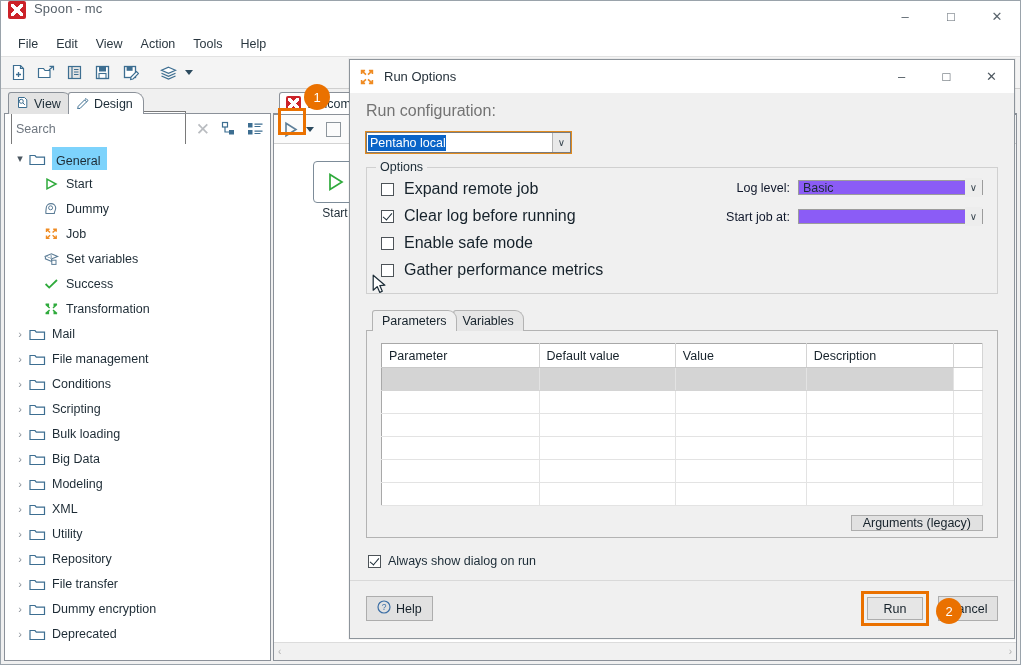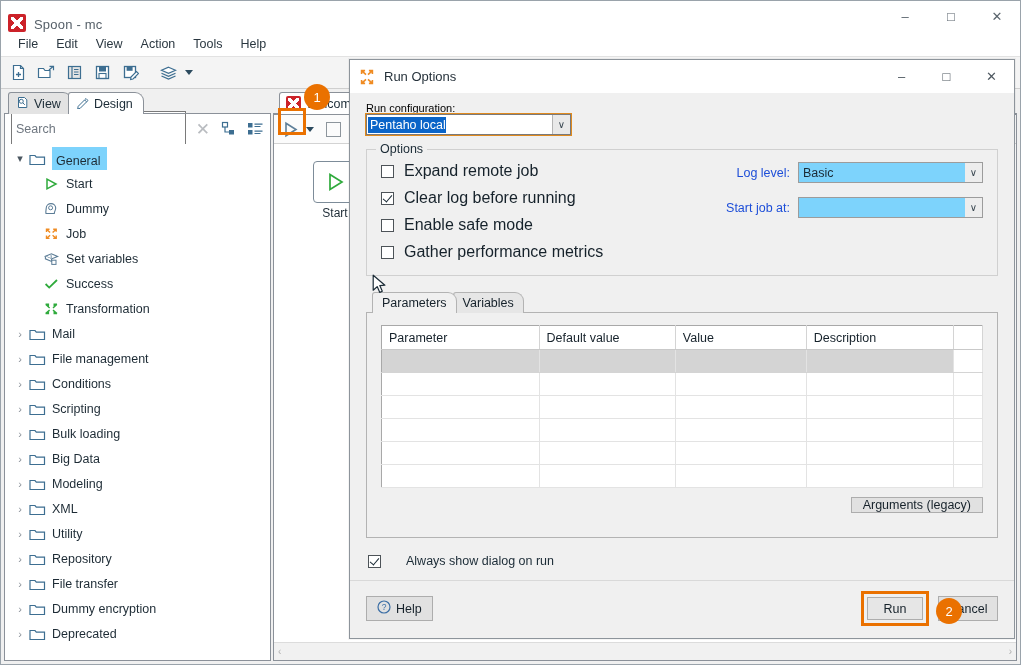--- a/index.html
+++ b/index.html
@@ -18,21 +18,21 @@
     border:1px solid #9aa3ab;
     box-sizing:border-box;
     background:#f0f0f0;
     display:flex;flex-direction:column;
   }
 
   
   .titlebar{
     height:31px;min-height:31px;
     background:#ffffff;
-    display:flex;align-items:flex-end;
+    display:flex;align-items:flex-start;
     position:relative;
   }
   .app-icon{
     width:18px;height:18px;margin-left:7px;margin-right:8px;
     background:#cc2229;border-radius:2px;
     position:relative;flex:0 0 auto;
   }
   .app-icon:before{
     content:"";position:absolute;left:3px;top:3px;width:12px;height:12px;
     background:
@@ -179,21 +179,21 @@
   }
   .dlg-title{
     height:33px;min-height:33px;background:#ffffff;display:flex;align-items:center;position:relative;
   }
   .dlg-ic{width:18px;height:18px;margin-left:8px;margin-right:8px;flex:0 0 auto;}
   .dlg-title-text{font-size:13px;color:#26323b;}
   .dlg-winbtns{position:absolute;right:0;top:0;height:33px;display:flex;}
   .dlg-wb{width:45px;height:33px;display:flex;align-items:center;justify-content:center;color:#4d575f;font-size:13px;}
   .dlg-body{flex:1;padding:4px 16px 0 16px;display:flex;flex-direction:column;min-height:0;}
 
-  .field-label{font-size:11px;color:#000000;margin:5px 0 0 0;}
+  .field-label{font-size:16px;color:#737373;margin:5px 0 12px 0;}
   .combo{
     height:21px;border:1px solid #7a7a7a;background:#fff;display:flex;align-items:center;
     box-sizing:border-box;position:relative;
   }
   .combo .val{flex:1;padding:0 3px;font-size:12.5px;white-space:nowrap;overflow:hidden;}
   .combo .val.sel{background:#0a64c8;color:#fff;display:inline-block;flex:0 0 auto;margin-left:1px;padding:1px 0 1px 2px;}
   .combo .arrow{
     width:17px;height:19px;background:#e9e9e9;border-left:1px solid #b4b4b4;
     display:flex;align-items:center;justify-content:center;color:#3a4751;font-size:10px;
   }
@@ -212,22 +212,22 @@
   .chk-row{display:flex;align-items:center;gap:10px;font-size:16px;color:#16222b;}
   .chk{
     width:13px;height:13px;border:1px solid #4d5358;background:#fff;box-sizing:border-box;
     display:flex;align-items:center;justify-content:center;flex:0 0 auto;position:relative;
   }
   .chk.on:after{
     content:"";position:absolute;left:3px;top:0px;width:4px;height:8px;
     border:solid #1b2b36;border-width:0 1.6px 1.6px 0;transform:rotate(40deg);
   }
   .lbl-right{display:flex;align-items:center;gap:8px;justify-content:flex-end;}
-  .lbl-right .lbl{font-size:12.5px;color:#1d4ed8;white-space:nowrap;}
-  .combo2{width:185px;height:21px;border:1px solid #9c9c9c;background:#7dd3fc;display:flex;align-items:center;box-sizing:border-box;}
+  .lbl-right .lbl{font-size:12.5px;color:#0f172a;white-space:nowrap;}
+  .combo2{width:185px;height:15px;border:1px solid #9c9c9c;background:#8b5cf6;display:flex;align-items:center;box-sizing:border-box;}
   .combo2 .v{flex:1;padding-left:4px;font-size:12.5px;}
   .combo2 .ar{width:17px;height:19px;background:#ededed;display:flex;align-items:center;justify-content:center;color:#3a4751;font-size:10px;}
 
   
   .p-tabs-outer{margin-top:16px;display:flex;flex-direction:column;flex:1;min-height:0;}
   .p-tabstrip{height:21px;display:flex;align-items:flex-end;padding-left:6px;position:relative;}
   .p-tabstrip:after{content:"";position:absolute;left:0;right:0;bottom:0;height:1px;background:#b3b3b3;}
   .ptab{
     height:20px;display:flex;align-items:center;padding:0 9px;font-size:12.5px;
     border:1px solid #b3b3b3;border-bottom:none;border-radius:3px 9px 0 0;
@@ -251,21 +251,21 @@
   table.ptable td{
     height:22px;border-right:1px solid #e3e3e3;border-bottom:1px solid #e3e3e3;padding:0 7px;
   }
   table.ptable tr.selected td{background:#d4d4d4;border-bottom:1px solid #d4d4d4;}
   .btn-row{display:flex;justify-content:flex-end;margin-top:9px;}
   .btn{
     border:1px solid #adadad;background:#e1e1e1;font-family:"Liberation Sans",sans-serif;
     font-size:12.5px;color:#16222b;height:16px;padding:0 11px;box-sizing:border-box;
     display:inline-flex;align-items:center;justify-content:center;
   }
-  .always-row{display:flex;align-items:center;gap:25px;margin:16px 2px 0 2px;font-size:12.5px;}
+  .always-row{display:flex;align-items:center;gap:7px;margin:16px 2px 0 2px;font-size:12.5px;}
   .dlg-footer{
     border-top:1px solid #d9d9d9;margin-top:12px;padding:10px 16px 12px 16px;
     display:flex;align-items:center;justify-content:space-between;
   }
   .help-btn{
     border:1px solid #adadad;background:#e1e1e1;height:25px;padding:0 10px;display:flex;align-items:center;gap:5px;
     font-size:12.5px;color:#16222b;
   }
   .foot-right{display:flex;align-items:center;gap:9px;position:relative;}
   .btn-wide{width:60px;height:25px;}

